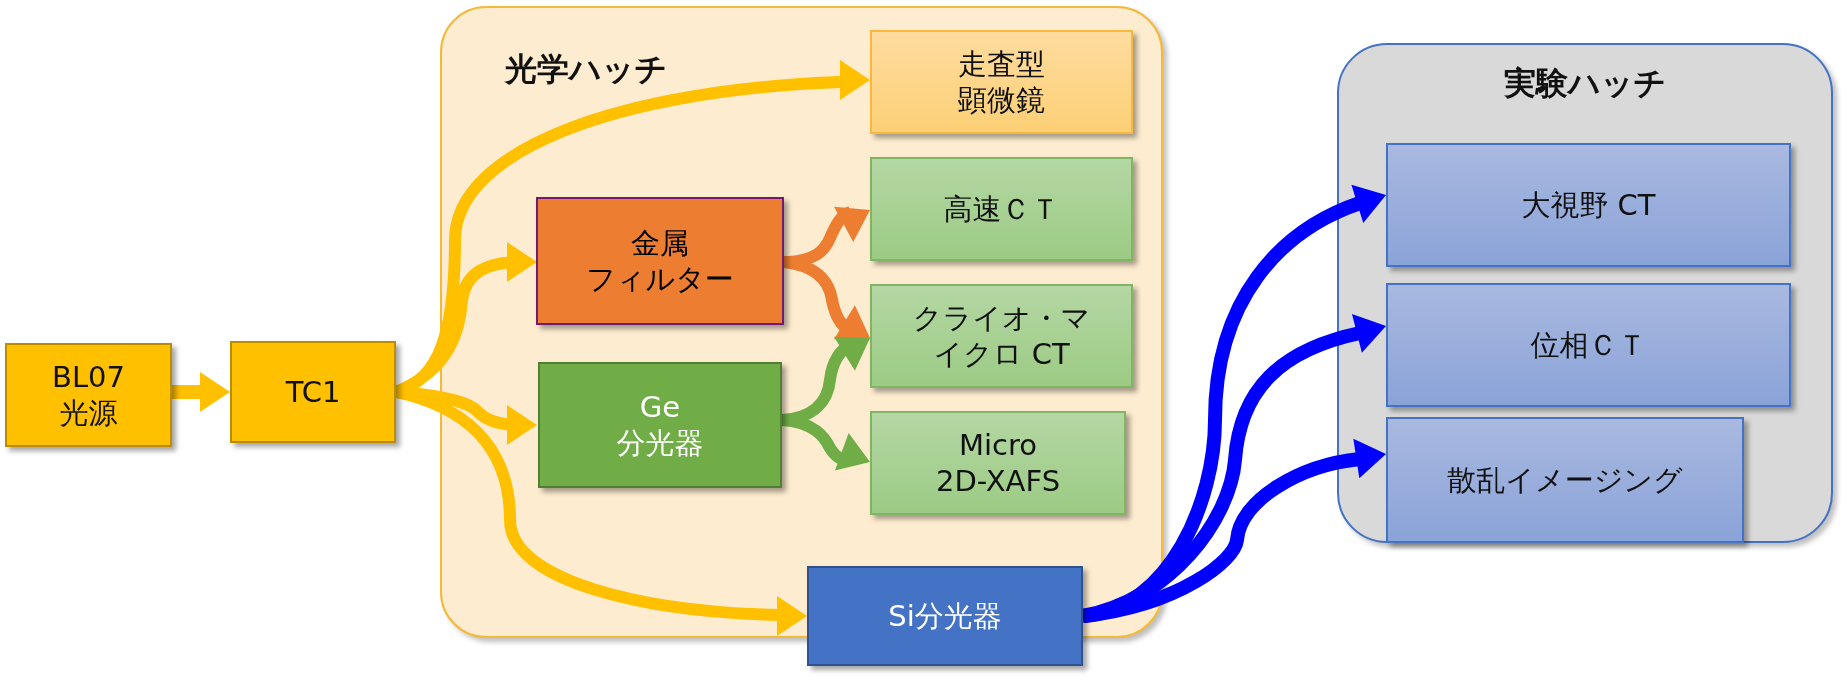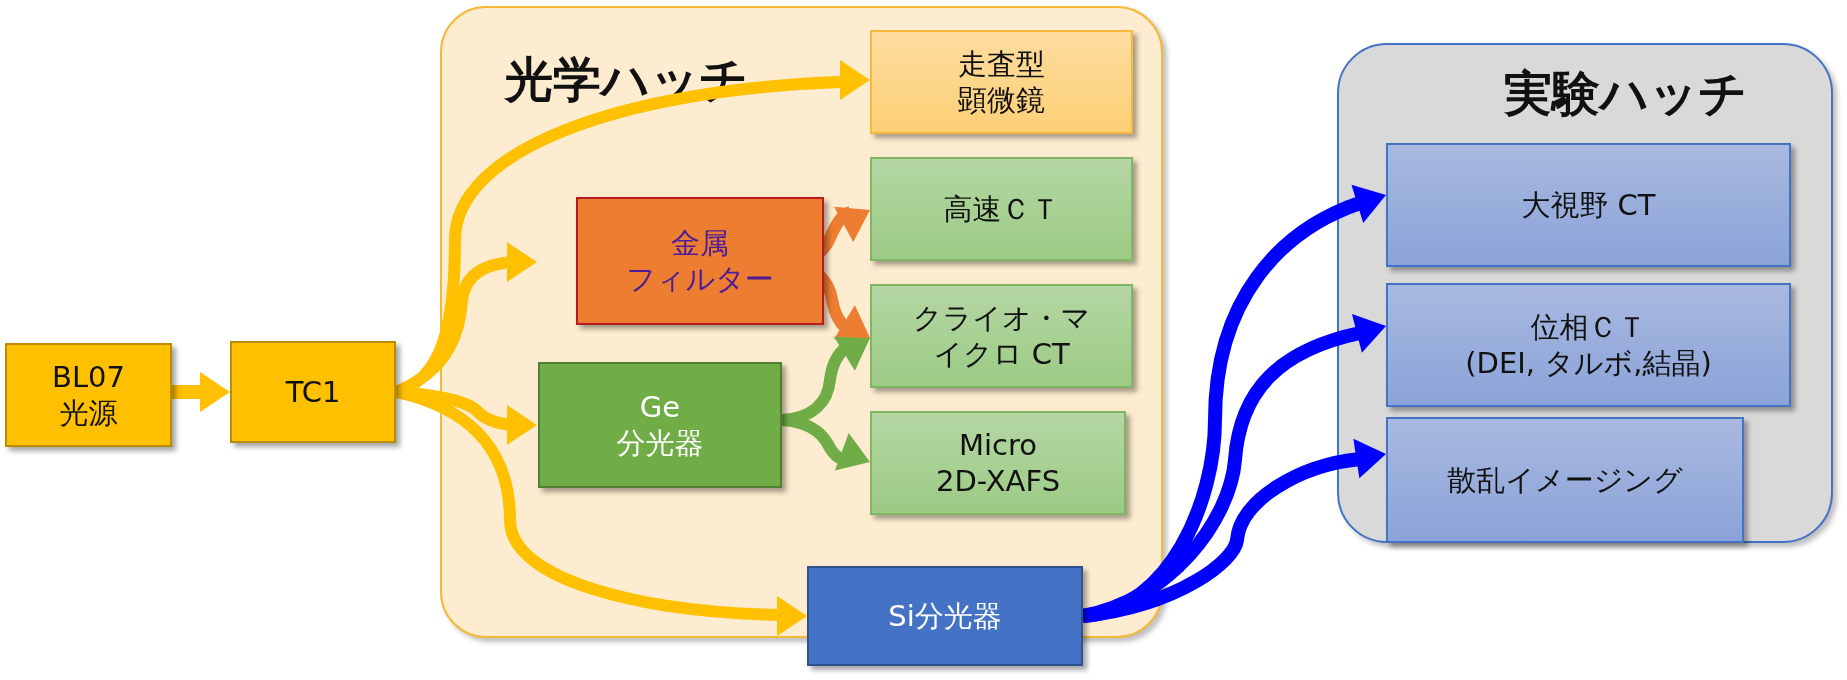--- a/index.html
+++ b/index.html
@@ -4,31 +4,31 @@
 <style>
   html, body { margin: 0; padding: 0; background: #ffffff; }
   body { width: 1847px; height: 680px; position: relative; overflow: hidden;
          font-family: "DejaVu Sans", "Liberation Sans", sans-serif; }
   .abs { position: absolute; box-sizing: border-box; }
   .node { display: flex; align-items: center; justify-content: center; flex-direction: column;
           text-align: center; font-size: 29px; line-height: 1.25; color: #111;
           box-shadow: 4px 4px 5px rgba(0,0,0,0.35); }
   .node span { display: block; white-space: nowrap; }
   .group { border-radius: 46px; box-shadow: 4px 4px 5px rgba(0,0,0,0.25); }
-  .group-title { font-size: 48px; font-weight: bold; color: #111; white-space: nowrap; }
+  .group-title { font-size: 32px; font-weight: bold; color: #111; white-space: nowrap; }
 
   #hatch-optical { left: 440px; top: 6px; width: 723px; height: 632px;
                    background: #fdeccf; border: 2px solid #f5b93a; }
   #hatch-exp { left: 1337px; top: 43px; width: 496px; height: 500px;
                background: #d9d9d9; border: 2px solid #4472c4; border-radius: 50px; }
 
   .gold   { background: #ffc000; border: 2px solid #bc8c00; }
   .scan   { background: linear-gradient(#fedc9f, #fdd076); border: 2px solid #f6b93b; }
   .lgreen { background: linear-gradient(#b4d7a3, #9ccb85); border: 2px solid #7fb563; }
-  .orange { background: #ed7d31; border: 2px solid #b91c1c; color: #4c1d95; margin-left: 40px; }
+  .orange { background: #ed7d31; border: 2px solid #701a75; color: #000000; }
   .dgreen { background: #70ad47; border: 2px solid #507e32; color: #fff; }
   .blue   { background: #4472c4; border: 2px solid #2f528f; color: #fff; }
   .lblue  { background: linear-gradient(#a9b9e0, #8aa3d8); border: 2px solid #4472c4; }
 
   svg#arrows { position: absolute; left: 0; top: 0; }
 </style>
 </head>
 <body>
 
 <div id="hatch-optical" class="abs group"></div>
@@ -129,18 +129,17 @@
 <div class="abs node blue" style="left:807px; top:566px; width:276px; height:100px;">
   <span>Si分光器</span>
 </div>
 
 <div class="abs node lblue" style="left:1386px; top:143px; width:405px; height:124px;">
   <span>大視野 CT</span>
 </div>
 
 <div class="abs node lblue" style="left:1386px; top:283px; width:405px; height:124px;">
   <span>位相ＣＴ</span>
-  <span>(DEI, タルボ,結晶)</span>
 </div>
 
 <div class="abs node lblue" style="left:1386px; top:417px; width:358px; height:126px;">
   <span>散乱イメージング</span>
 </div>
 
 </body></html>

